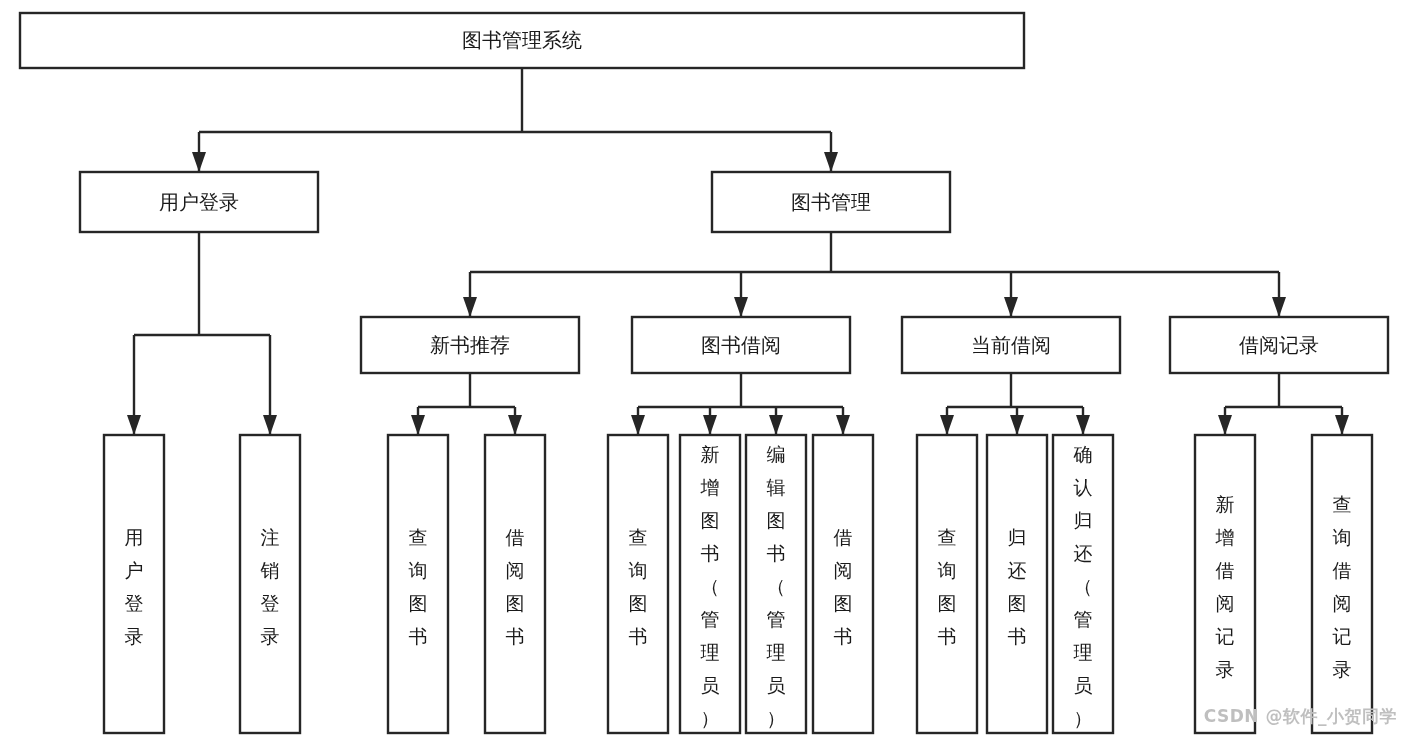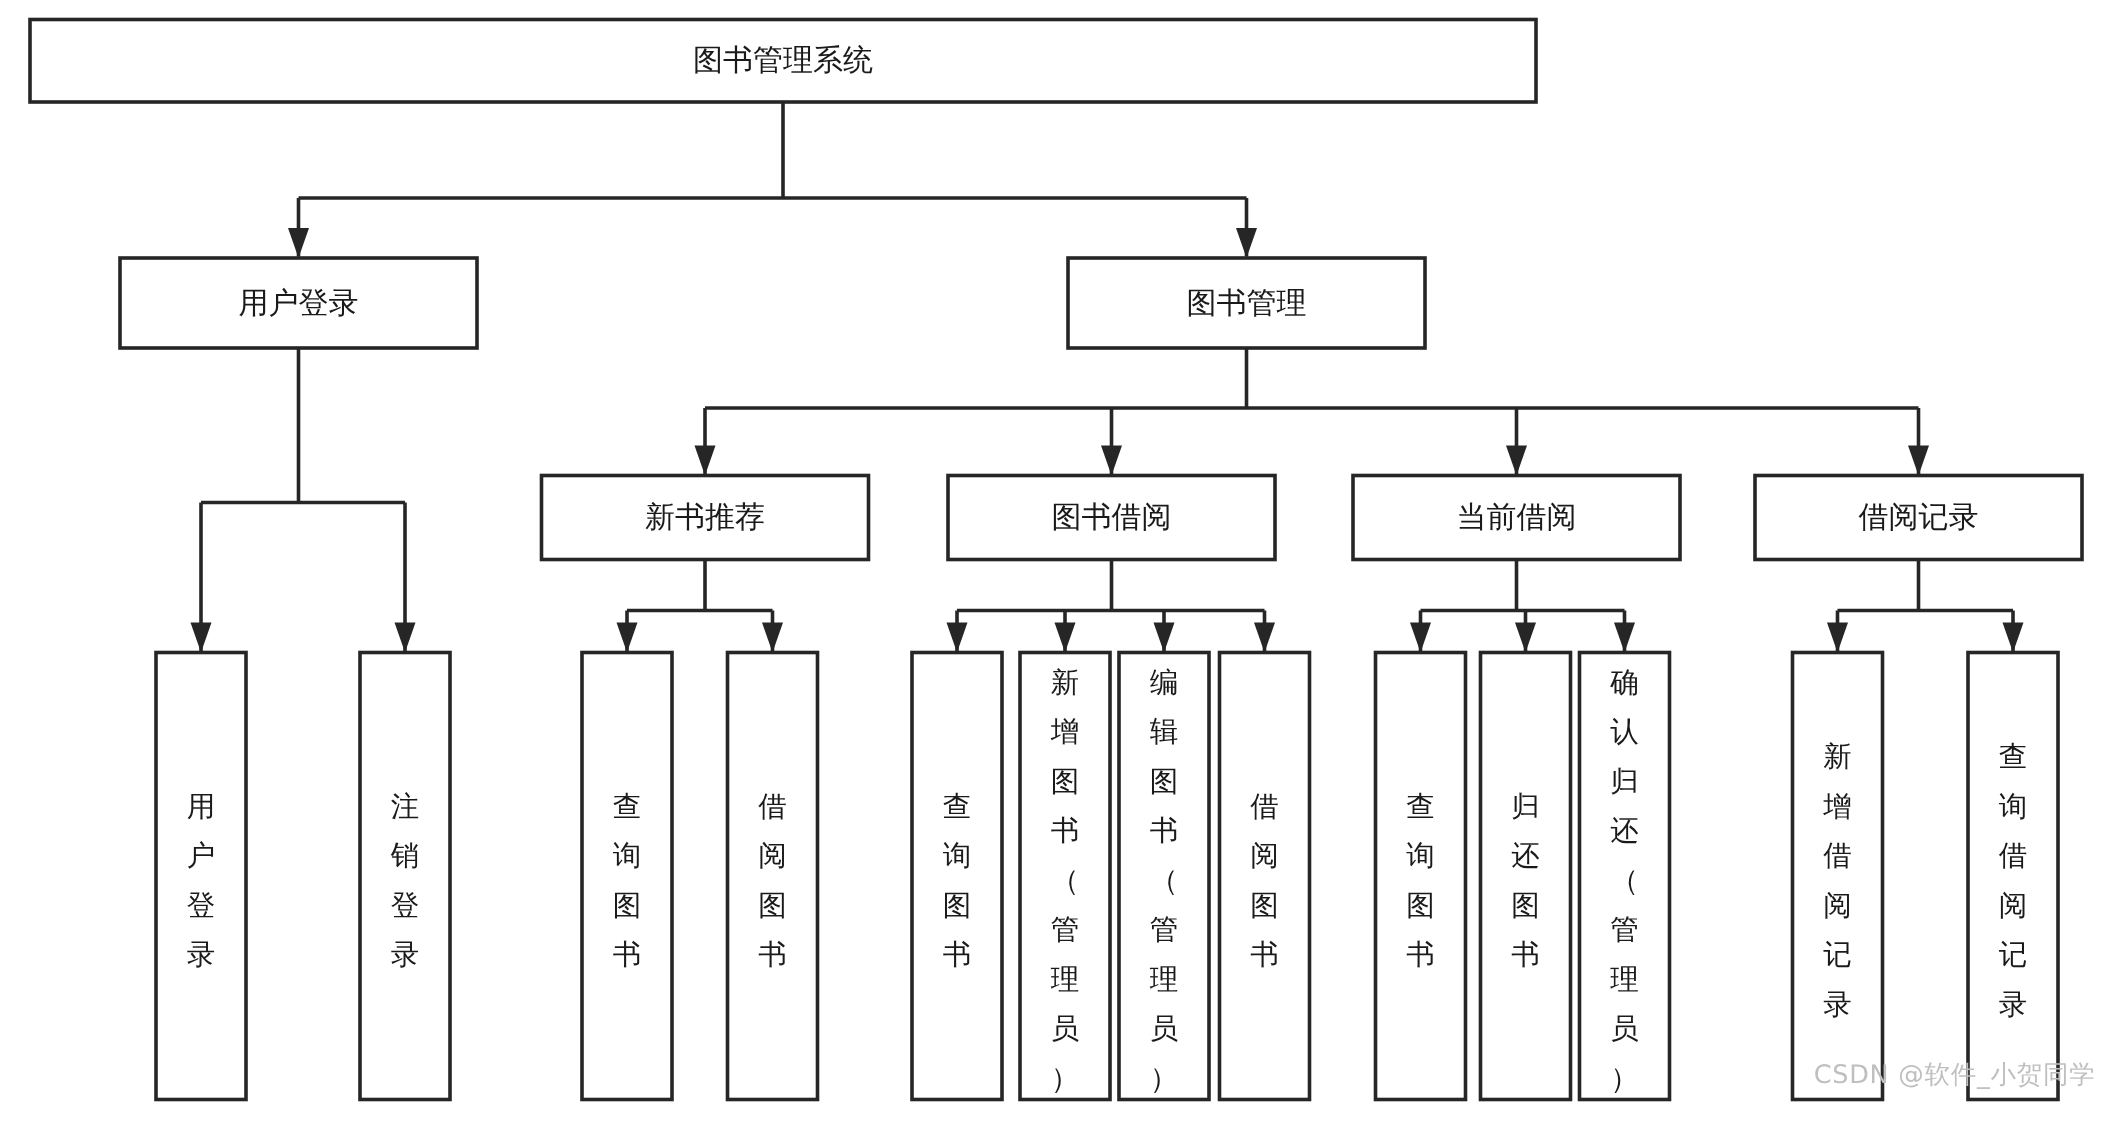--- a/index.html
+++ b/index.html
@@ -56,20 +56,21 @@
   .watermark {
     position: absolute;
     right: 8px;
     bottom: 8px;
     font-family: "DejaVu Sans", "Liberation Sans", sans-serif;
     font-size: 17px;
     color: #bfbfbf;
     white-space: nowrap;
     letter-spacing: 0.5px;
     pointer-events: none;
+    font-weight: bold;
   }
 </style>
 </head>
 <body>
 
 <div id="diagram-root">
   <svg id="org-chart" viewBox="0 0 1405 747" xmlns="http://www.w3.org/2000/svg">
 
     <g id="connectors-layer">
         <path d="M 522 68 L 522 132" class="connector"></path>

